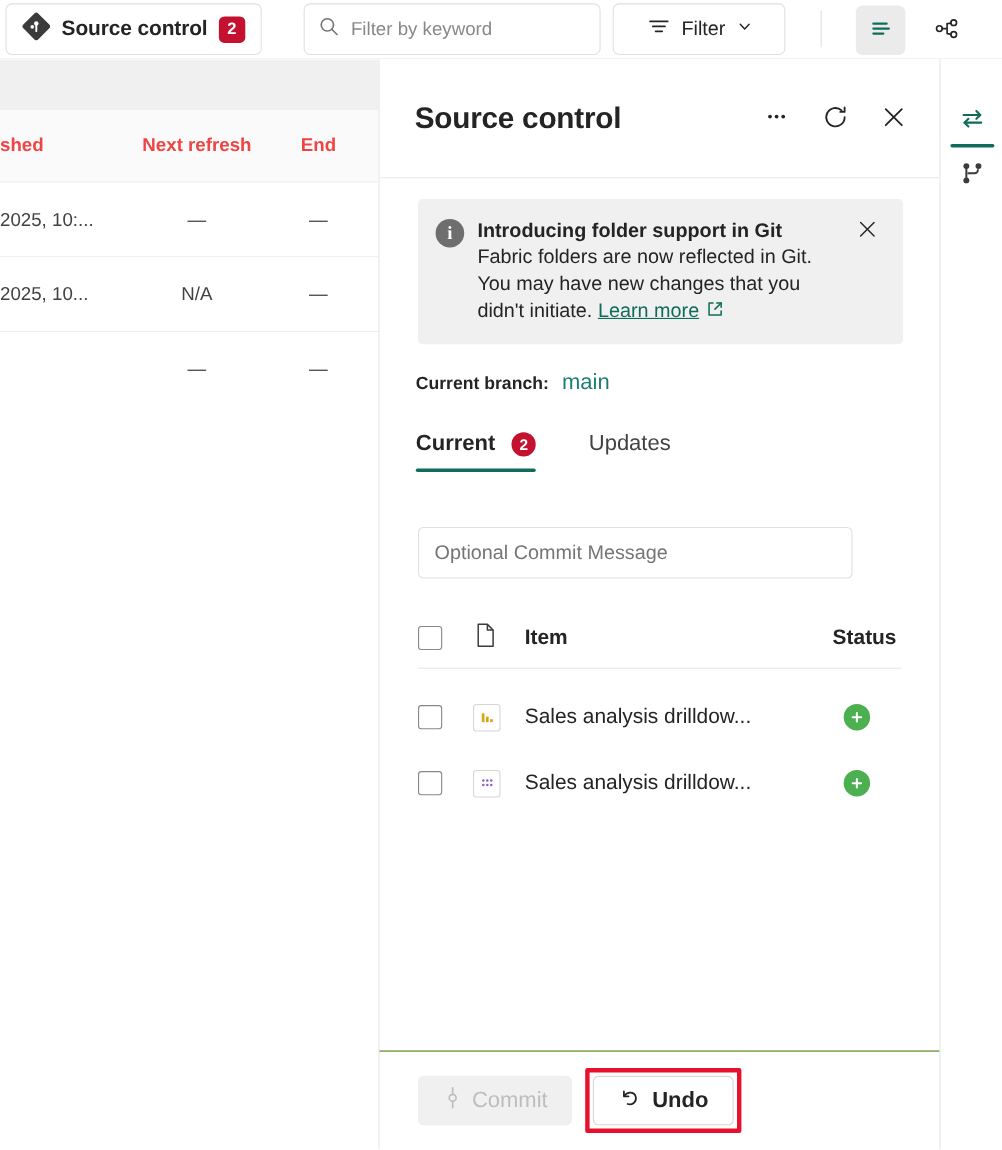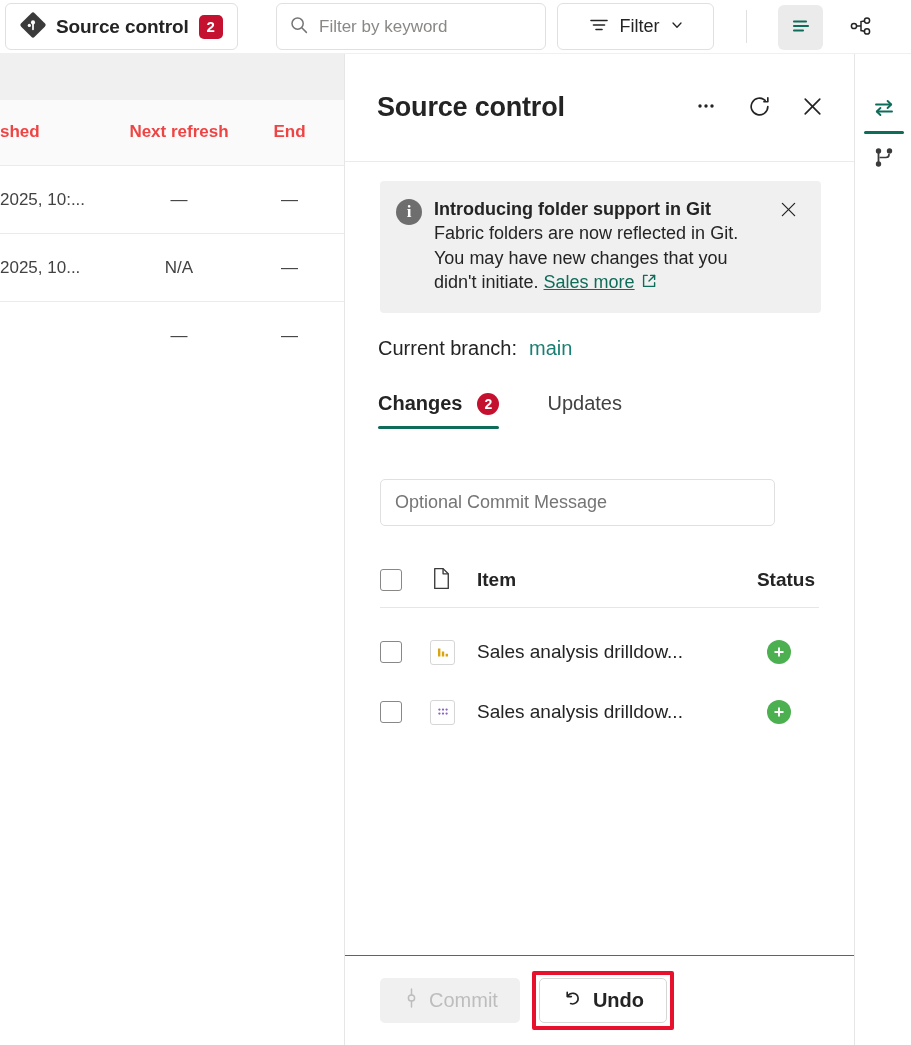--- a/index.html
+++ b/index.html
@@ -259,21 +259,21 @@
   }
 
   
   .branch-row {
     position: absolute;
     left: 377px; top: 337px;
     display: flex;
     align-items: baseline;
     gap: 12px;
   }
-  .branch-label { font-size: 20px; font-weight: 400; color: #242424; }
+  .branch-label { font-size: 16px; font-weight: 700; color: #242424; }
   .branch-name { font-size: 20px; color: #1a7f72; cursor: pointer; }
 
   
   .tabs {
     position: absolute;
     left: 377px; top: 392px;
     display: flex;
     align-items: center;
     gap: 48px;
   }
@@ -606,21 +606,21 @@
         </button>
       </div>
     </div>
 
     <div class="info-banner">
       <div class="info-circle">i</div>
       <div class="info-text">
         <b>Introducing folder support in</b>
         <b>Git</b>
         <span>Fabric folders are now reflected in Git. You may have new changes that you didn't initiate.</span>
-        <span class="learn-more">Sales more</span><span class="ext-icon">
+        <span class="learn-more">Learn more</span><span class="ext-icon">
           <svg width="18" height="18" viewBox="0 0 18 18" fill="none" stroke="#0f6c59" stroke-width="1.4" stroke-linecap="round" stroke-linejoin="round">
             <path d="M7.2 3.4H3.6v11h11v-3.6"></path>
             <polyline points="10.6,3.4 14.6,3.4 14.6,7.4"></polyline>
             <line x1="14.6" y1="3.4" x2="9" y2="9"></line>
           </svg>
         </span>
       </div>
       <div class="banner-close">
         <span>
           <svg width="21" height="21" viewBox="0 0 24 24" stroke="#242424" stroke-width="1.5" stroke-linecap="round">
@@ -631,21 +631,21 @@
       </div>
     </div>
 
     <div class="branch-row" style="left:33px; top:283px;">
       <span class="branch-label">Current branch:</span>
       <span class="branch-name">main</span>
     </div>
 
     <div class="tabs" style="left:33px; top:338px;">
       <div class="tab active">
-        <span class="tlabel">Changes</span>
+        <span class="tlabel">Current</span>
         <span class="badge-red-circ">2</span>
       </div>
       <div class="tab">
         <span class="tlabel">Updates</span>
       </div>
     </div>
 
     <input class="commit-msg" style="left: 35px; top: 425px;" type="text" value="" placeholder="Optional Commit Message">
 
     <div class="items-head" style="left:35px; top:499px;">

